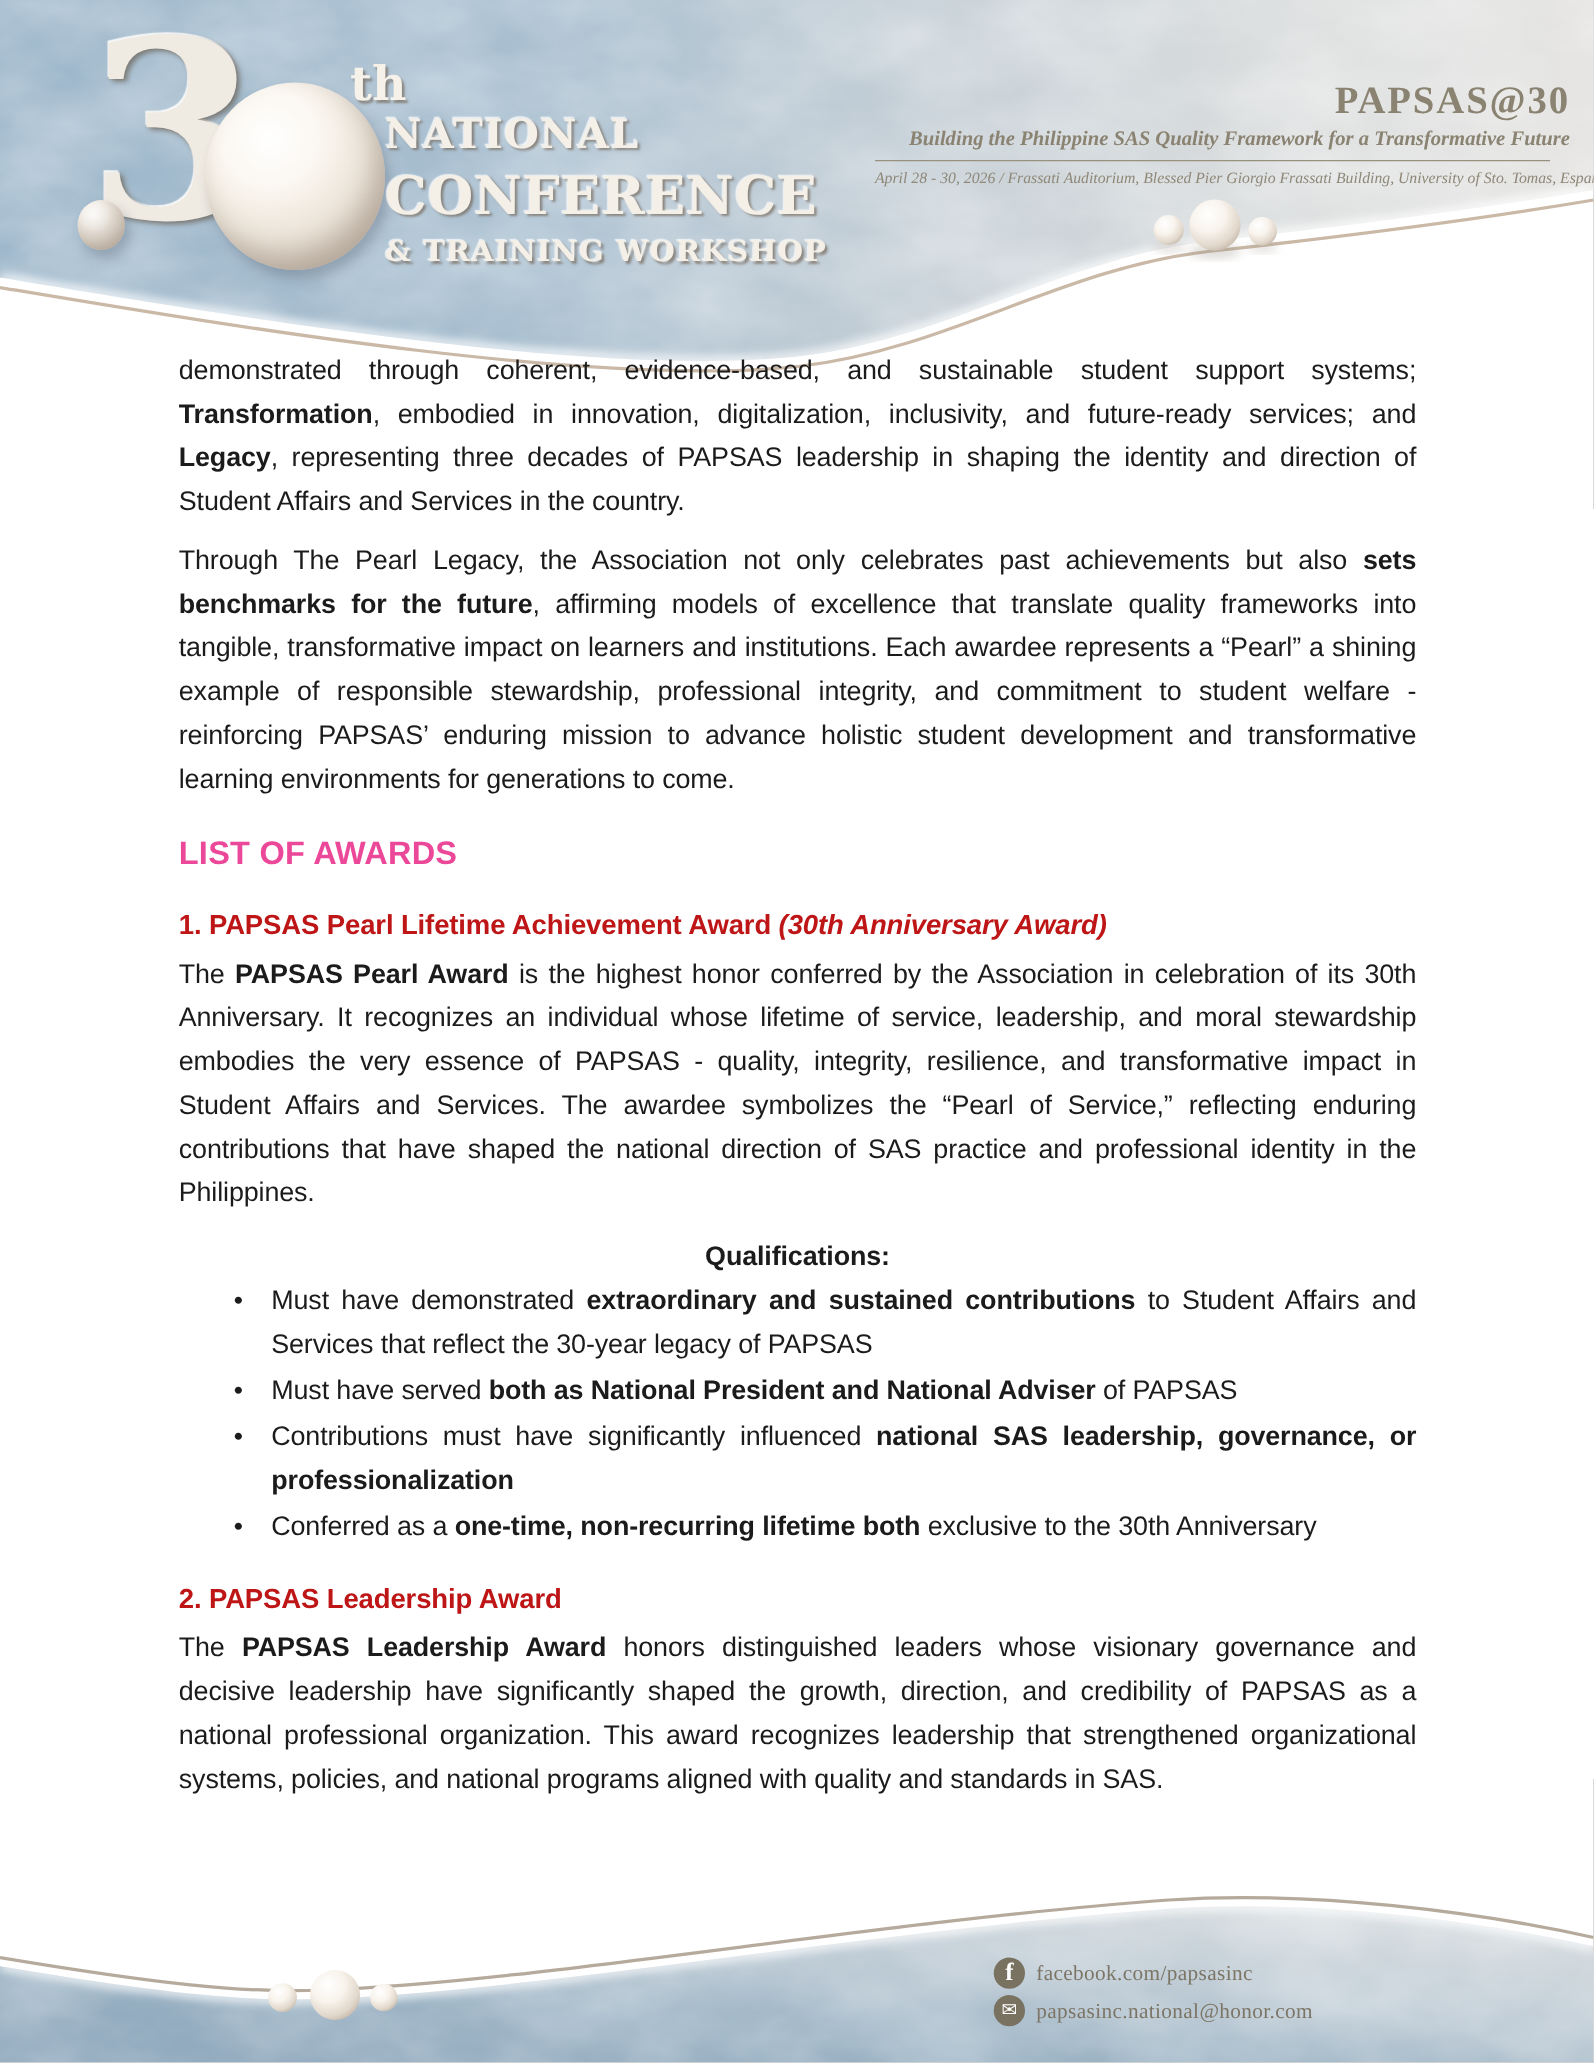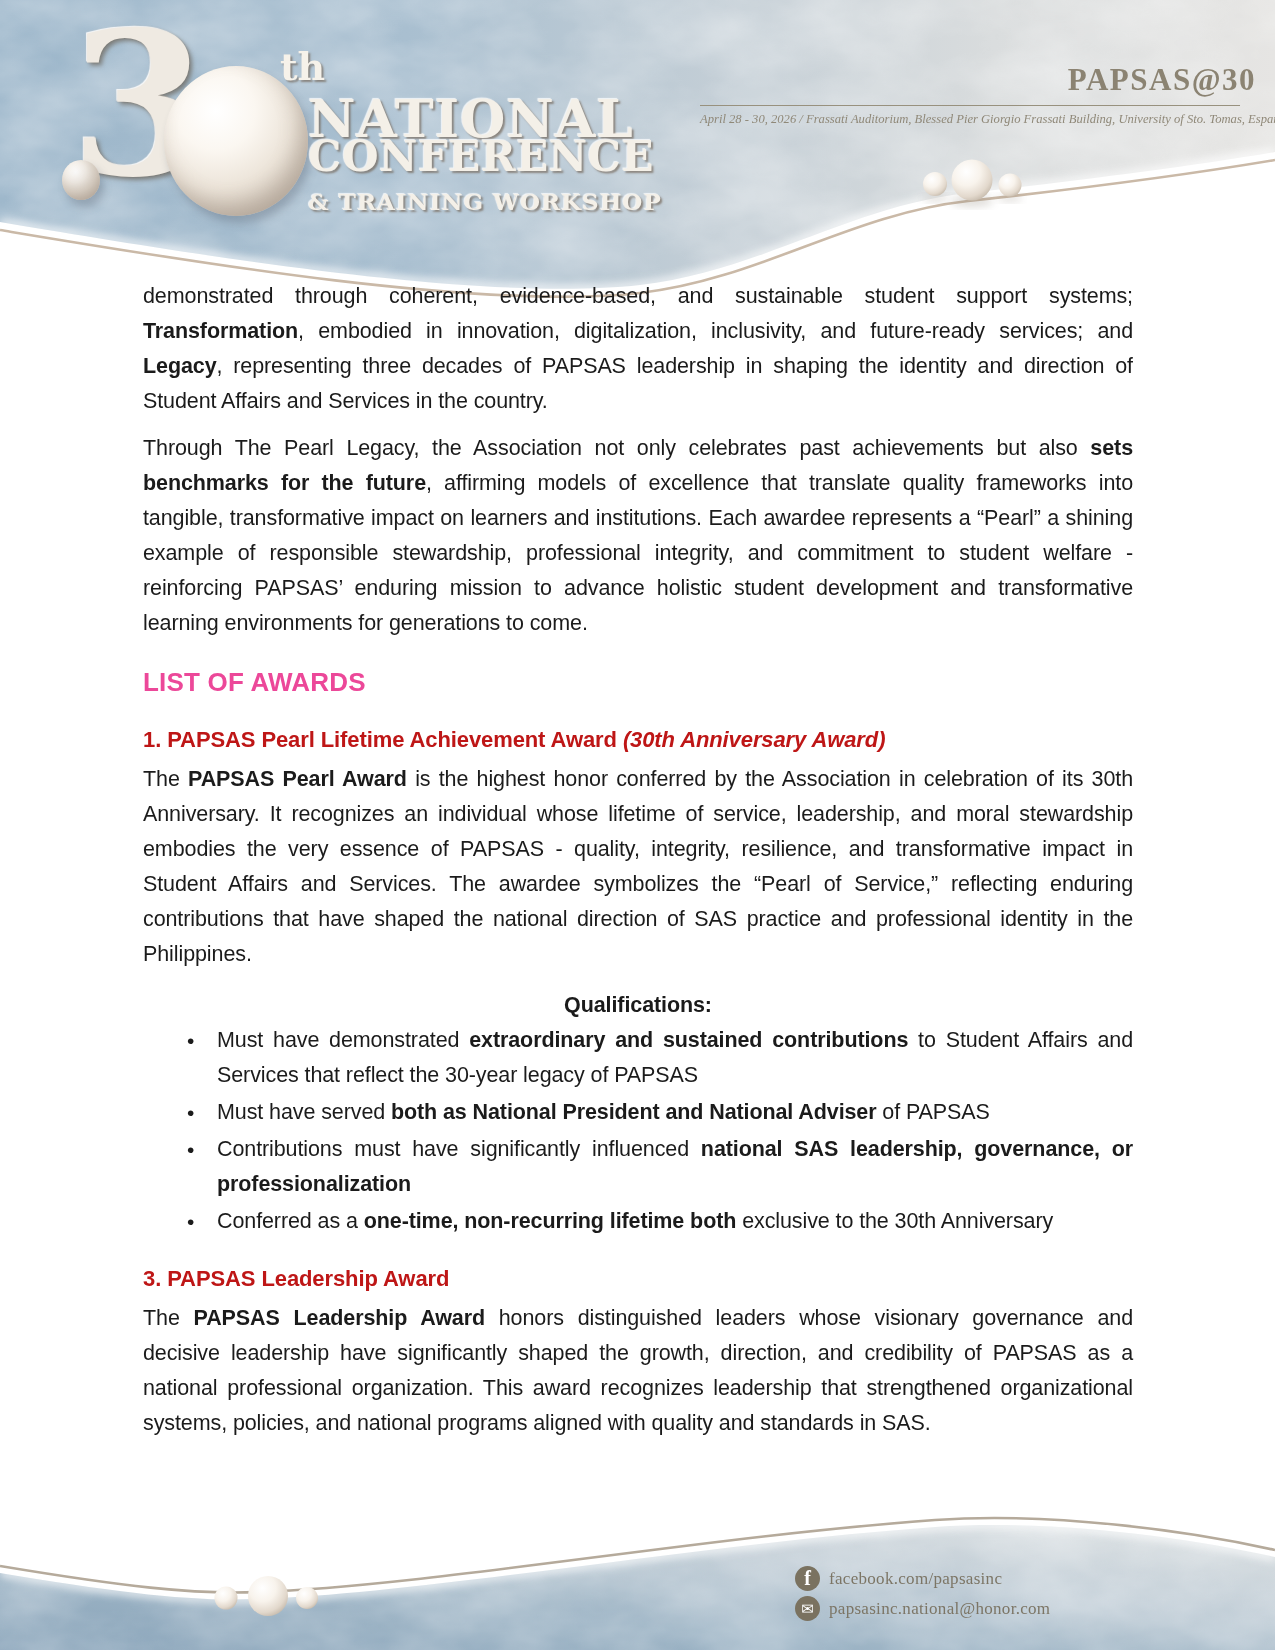--- a/index.html
+++ b/index.html
@@ -36,21 +36,21 @@
     position:absolute;left:200px;top:8px;
     font-family:"DejaVu Serif",serif;font-weight:bold;font-size:38px;
     color:#f6f2ea;text-shadow:2px 2px 2px rgba(110,95,80,.65);
   }
   .logo-l1,.logo-l2,.logo-l3{
     position:absolute;left:228px;white-space:nowrap;
     font-family:"DejaVu Serif",serif;font-weight:bold;
     color:#f4f0e8;
     text-shadow:2px 2px 2px rgba(110,95,80,.65),-1px -1px 1px rgba(255,255,255,.8);
   }
-  .logo-l1{top:52px;font-size:52px;letter-spacing:1px;}
+  .logo-l1{top:52px;font-size:32px;letter-spacing:1px;}
   .logo-l2{top:96px;font-size:42px;letter-spacing:0.5px;}
   .logo-l3{top:152px;font-size:23px;letter-spacing:1px;}
 
   
   .brand{position:absolute;left:700px;top:62px;width:556px;color:#8b8372;text-align:right;}
   .brand-title{
     font-family:"Liberation Serif",serif;font-weight:bold;
     font-size:31px;letter-spacing:1.5px;
   }
   .brand-tagline{
@@ -158,20 +158,21 @@
     <div class="pearl logo-pearl-tail"></div>
     <div class="pearl logo-pearl-zero"></div>
     <div class="logo-th">th</div>
     <div class="logo-l1">NATIONAL</div>
     <div class="logo-l2">CONFERENCE</div>
     <div class="logo-l3">&amp; TRAINING WORKSHOP</div>
   </div>
 
   <div class="brand">
     <div class="brand-title">PAPSAS@30</div>
+    <div class="brand-tagline">Building the Philippine SAS Quality Framework for a Transformative Future</div>
     <hr class="brand-rule">
     <div class="brand-date">April 28 - 30, 2026 / Frassati Auditorium, Blessed Pier Giorgio Frassati Building, University of Sto. Tomas, España, Manila</div>
   </div>
 
   <div class="content">
     <p><span>demonstrated through coherent, evidence-based, and sustainable student support systems; </span><span style="font-weight: 700;">Transformation</span><span>, embodied in innovation, digitalization, inclusivity, and future-ready services; and </span><span style="font-weight: 700;">Legacy</span><span>, representing three decades of PAPSAS leadership in shaping the identity and direction of Student Affairs and Services in the country.</span></p>
     <p><span>Through The Pearl Legacy, the Association not only celebrates past achievements but also </span><span style="font-weight: 700;">sets benchmarks for the future</span><span>, affirming models of excellence that translate quality frameworks into tangible, transformative impact on learners and institutions. Each awardee represents a “Pearl” a shining example of responsible stewardship, professional integrity, and commitment to student welfare - reinforcing PAPSAS’ enduring mission to advance holistic student development and transformative learning environments for generations to come.</span></p>
 
     <div class="h-list">LIST OF AWARDS</div>
 
@@ -179,21 +180,21 @@
     <p><span>The </span><span style="font-weight: 700;">PAPSAS Pearl Award</span><span> is the highest honor conferred by the Association in celebration of its 30th Anniversary. It recognizes an individual whose lifetime of service, leadership, and moral stewardship embodies the very essence of PAPSAS - quality, integrity, resilience, and transformative impact in Student Affairs and Services. The awardee symbolizes the “Pearl of Service,” reflecting enduring contributions that have shaped the national direction of SAS practice and professional identity in the Philippines.</span></p>
 
     <div class="h-qual">Qualifications:</div>
     <ul class="quals">
         <li><span>Must have demonstrated </span><span style="font-weight: 700;">extraordinary and sustained contributions</span><span> to Student Affairs and Services that reflect the 30-year legacy of PAPSAS</span></li>
         <li><span>Must have served </span><span style="font-weight: 700;">both as National President and National Adviser</span><span> of PAPSAS</span></li>
         <li><span>Contributions must have significantly influenced </span><span style="font-weight: 700;">national SAS leadership, governance, or professionalization</span></li>
         <li><span>Conferred as a </span><span style="font-weight: 700;">one-time, non-recurring lifetime both</span><span> exclusive to the 30th Anniversary</span></li>
       </ul>
 
-    <div class="h-award"><span style="font-weight: 700;">3. PAPSAS Leadership Award</span></div>
+    <div class="h-award"><span style="font-weight: 700;">2. PAPSAS Leadership Award</span></div>
     <p><span>The </span><span style="font-weight: 700;">PAPSAS Leadership Award</span><span> honors distinguished leaders whose visionary governance and decisive leadership have significantly shaped the growth, direction, and credibility of PAPSAS as a national professional organization. This award recognizes leadership that strengthened organizational systems, policies, and national programs aligned with quality and standards in SAS.</span></p>
   </div>
 
   <svg id="footer-wave" class="wave" width="1275" height="185" viewBox="0 0 1275 185">
     <defs>
       <linearGradient id="fgrad" x1="1" y1="0" x2="0" y2="1">
         <stop offset="0" stop-color="#dde1e2"></stop>
         <stop offset="0.35" stop-color="#c2ced7"></stop>
         <stop offset="0.65" stop-color="#9db4c5"></stop>
         <stop offset="1" stop-color="#88a3b9"></stop>

